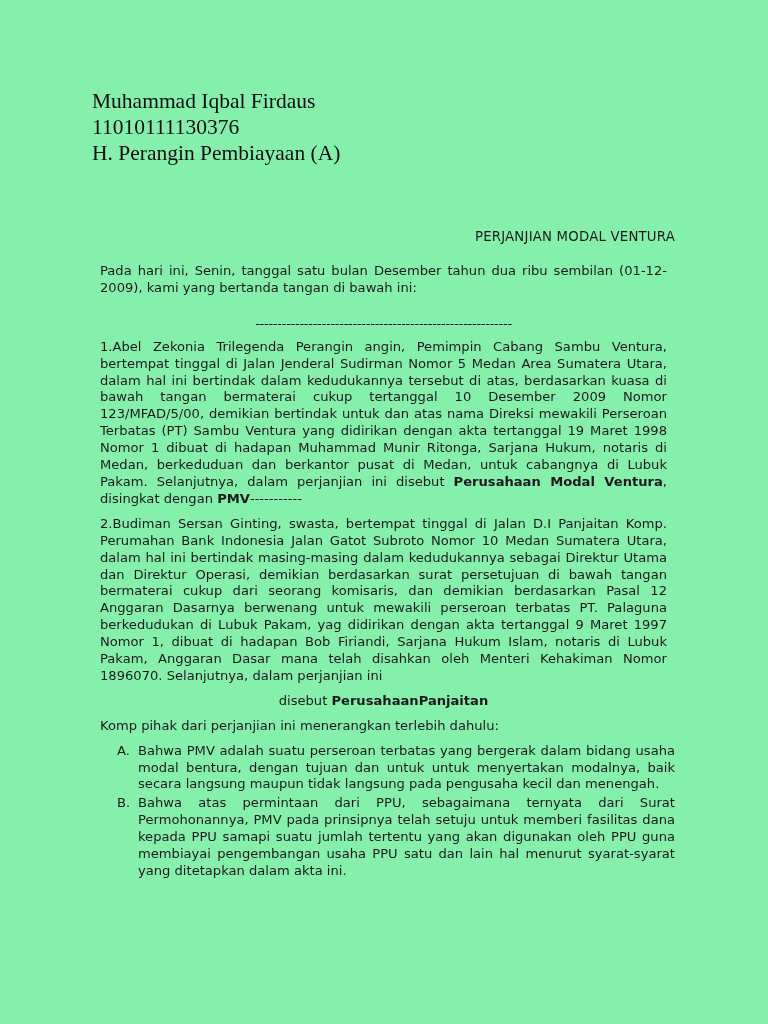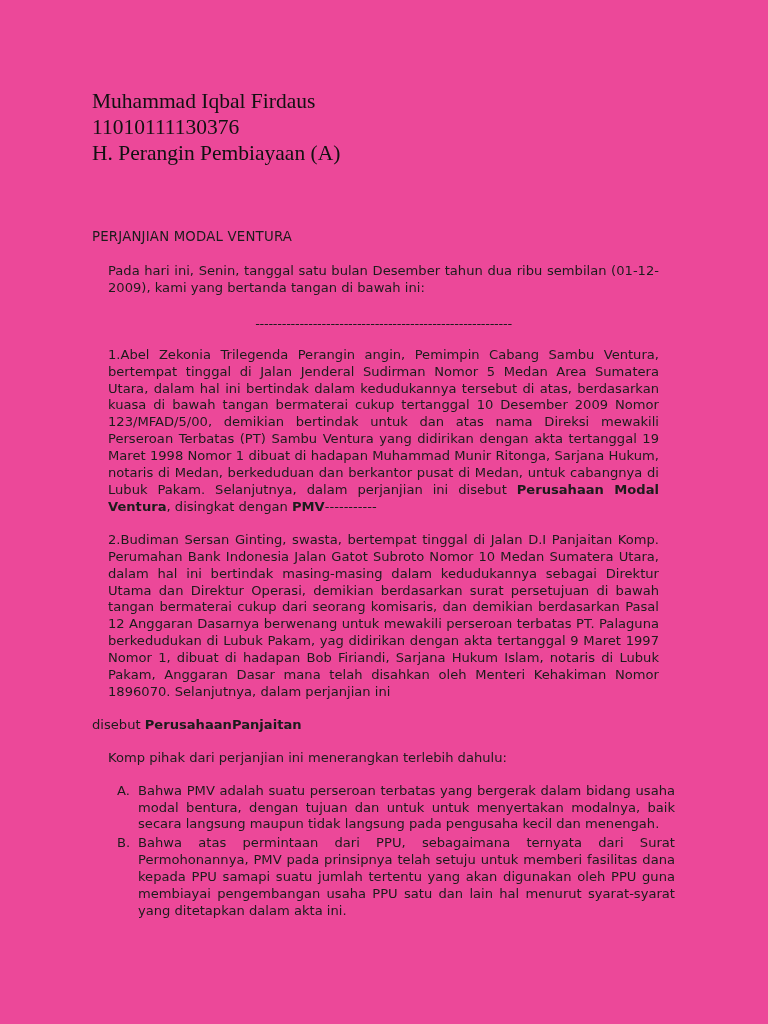--- a/index.html
+++ b/index.html
@@ -1,26 +1,26 @@
 <!DOCTYPE html>
 <html><head>
 <meta charset="utf-8">
 <style>
   html, body { margin: 0; padding: 0; background: #ffffff; }
   body { width: 768px; height: 1024px; position: relative; overflow: hidden; color: #1a1a1a; }
-  .page { position: absolute; left: 0; top: 0; width: 768px; height: 1024px; background: #ec4899; }
+  .page { position: absolute; left: 0; top: 0; width: 768px; height: 1024px; background: #86efac; }
   .header { position: absolute; left: 92px; top: 88px; font-family: "Liberation Serif", "DejaVu Serif", serif; font-size: 21.5px; line-height: 26px; color: #111; }
   .header div { white-space: nowrap; }
   .body { position: absolute; left: 92px; top: 229px; width: 583px; font-family: "DejaVu Sans", sans-serif; font-size: 13.1px; line-height: 16.9px; color: #1c1c1c; }
-  .title { text-align: left; margin: 0 0 17px 0; font-weight: normal; font-size: 13.3px; letter-spacing: 0.2px; }
-  .para { text-align: justify; text-align-last: auto; margin: 16px; }
+  .title { text-align: right; margin: 0 0 17px 0; font-weight: normal; font-size: 13.3px; letter-spacing: 0.2px; }
+  .para { text-align: justify; text-align-last: auto; margin: 8px; }
   .intro { margin-bottom: 20px; }
   .sep { text-align: center; margin: 0; letter-spacing: -0.3px; line-height: 14px; }
   b { font-weight: bold; }
-  .line-justify { display: flex; justify-content: flex-start; }
+  .line-justify { display: flex; justify-content: center; }
   .list { margin: 0; padding: 0; list-style: none; }
   .list li { position: relative; padding-left: 46px; text-align: justify; margin-bottom: 2px; }
   .list li .marker { position: absolute; left: 25px; top: 0; }
 </style>
 </head>
 <body>
 
 <div class="page">
 
   <div class="header">

